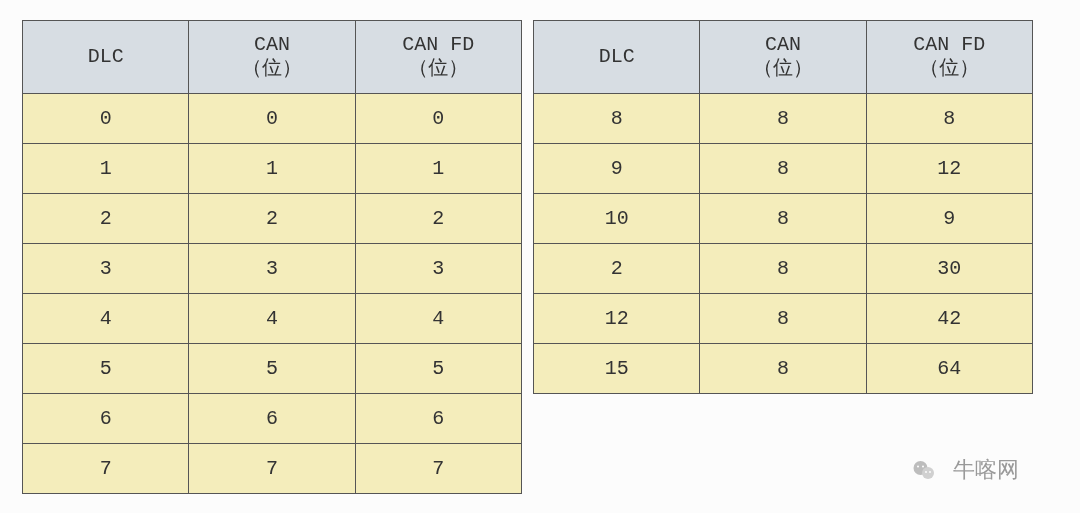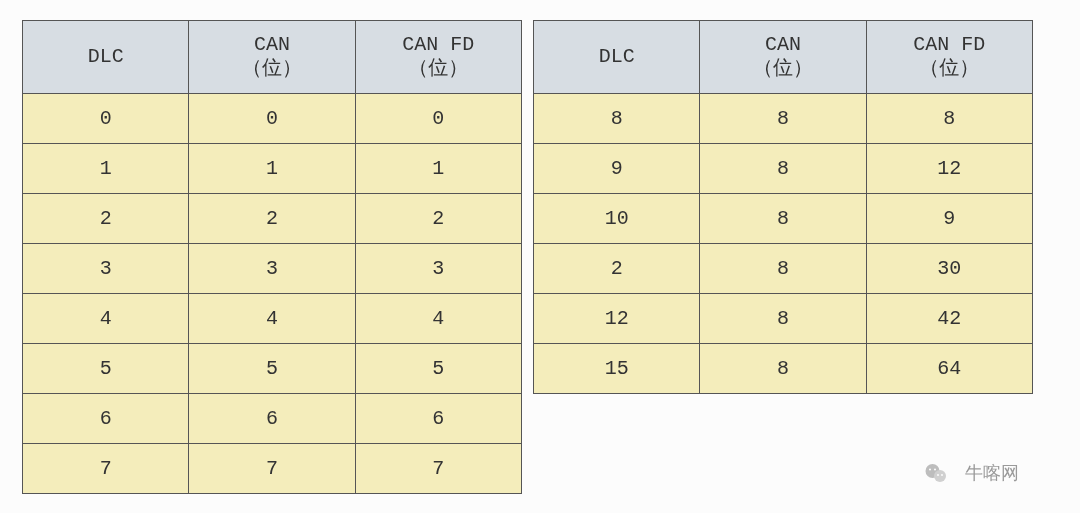--- a/index.html
+++ b/index.html
@@ -51,21 +51,21 @@
     height: 49px;
   }
   .watermark {
     position: absolute;
     right: 36px;
     bottom: 28px;
     display: flex;
     align-items: center;
     gap: 17px;
     color: #9a9a9a;
-    font-size: 18px;
+    font-size: 22px;
     pointer-events: none;
     user-select: none;
   }
   .watermark .wm-icon {
     width: 24px;
     height: 24px;
     display: inline-block;
   }
 </style>
 </head>

